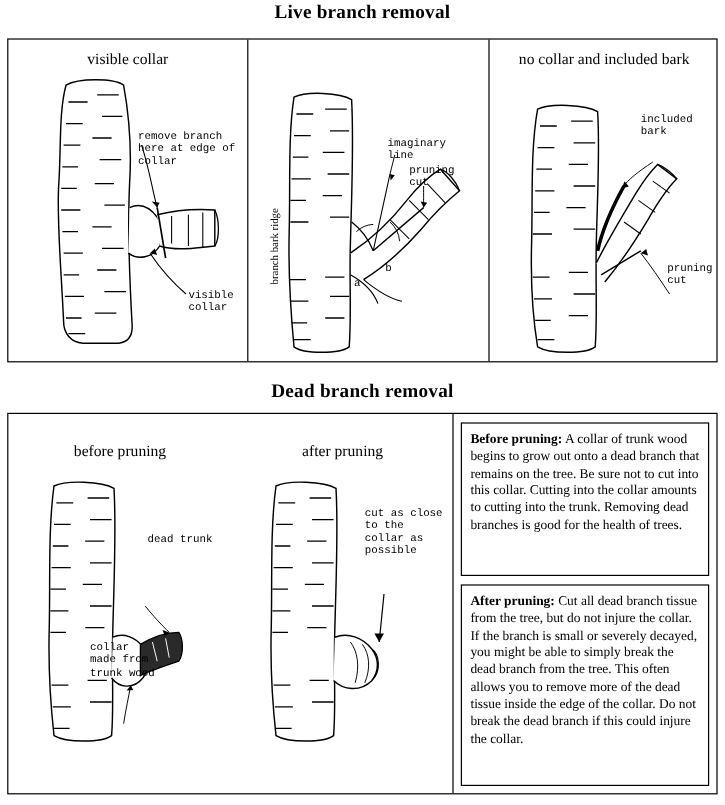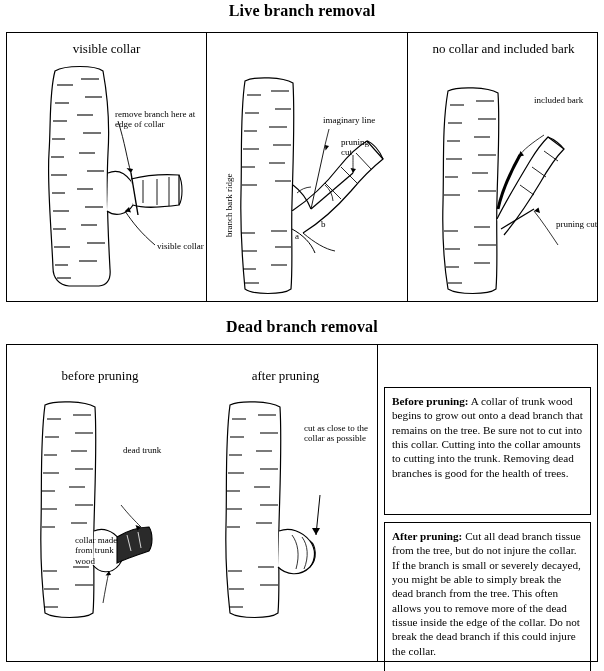--- a/index.html
+++ b/index.html
@@ -56,40 +56,39 @@
     font-size: 13px;
     margin-top: 9px;
     line-height: 1.15;
   }
   .panel-head.small { font-size: 13px; }
 
   .lbl {
     position: absolute;
     font-size: 9px;
     line-height: 1.15;
-    font-family: Liberation Serif, serif;
+    font-family: Liberation Mono, monospace;
   }
 
   .vert {
     position: absolute;
     font-size: 9px;
     writing-mode: vertical-rl;
     transform: rotate(180deg);
     line-height: 1;
   }
 
   .textbox {
     position: absolute;
     border: 1px solid #000;
     box-sizing: border-box;
     padding: 6px 7px 6px 7px;
     font-size: 11.2px;
     line-height: 1.28;
     text-align: left;
-    margin-top: 35px;
   }
   .textbox b { font-weight: bold; }
 
   svg { display: block; }
   .art { position: absolute; }
 </style>
 </head>
 <body>
 
 <div class="page">

